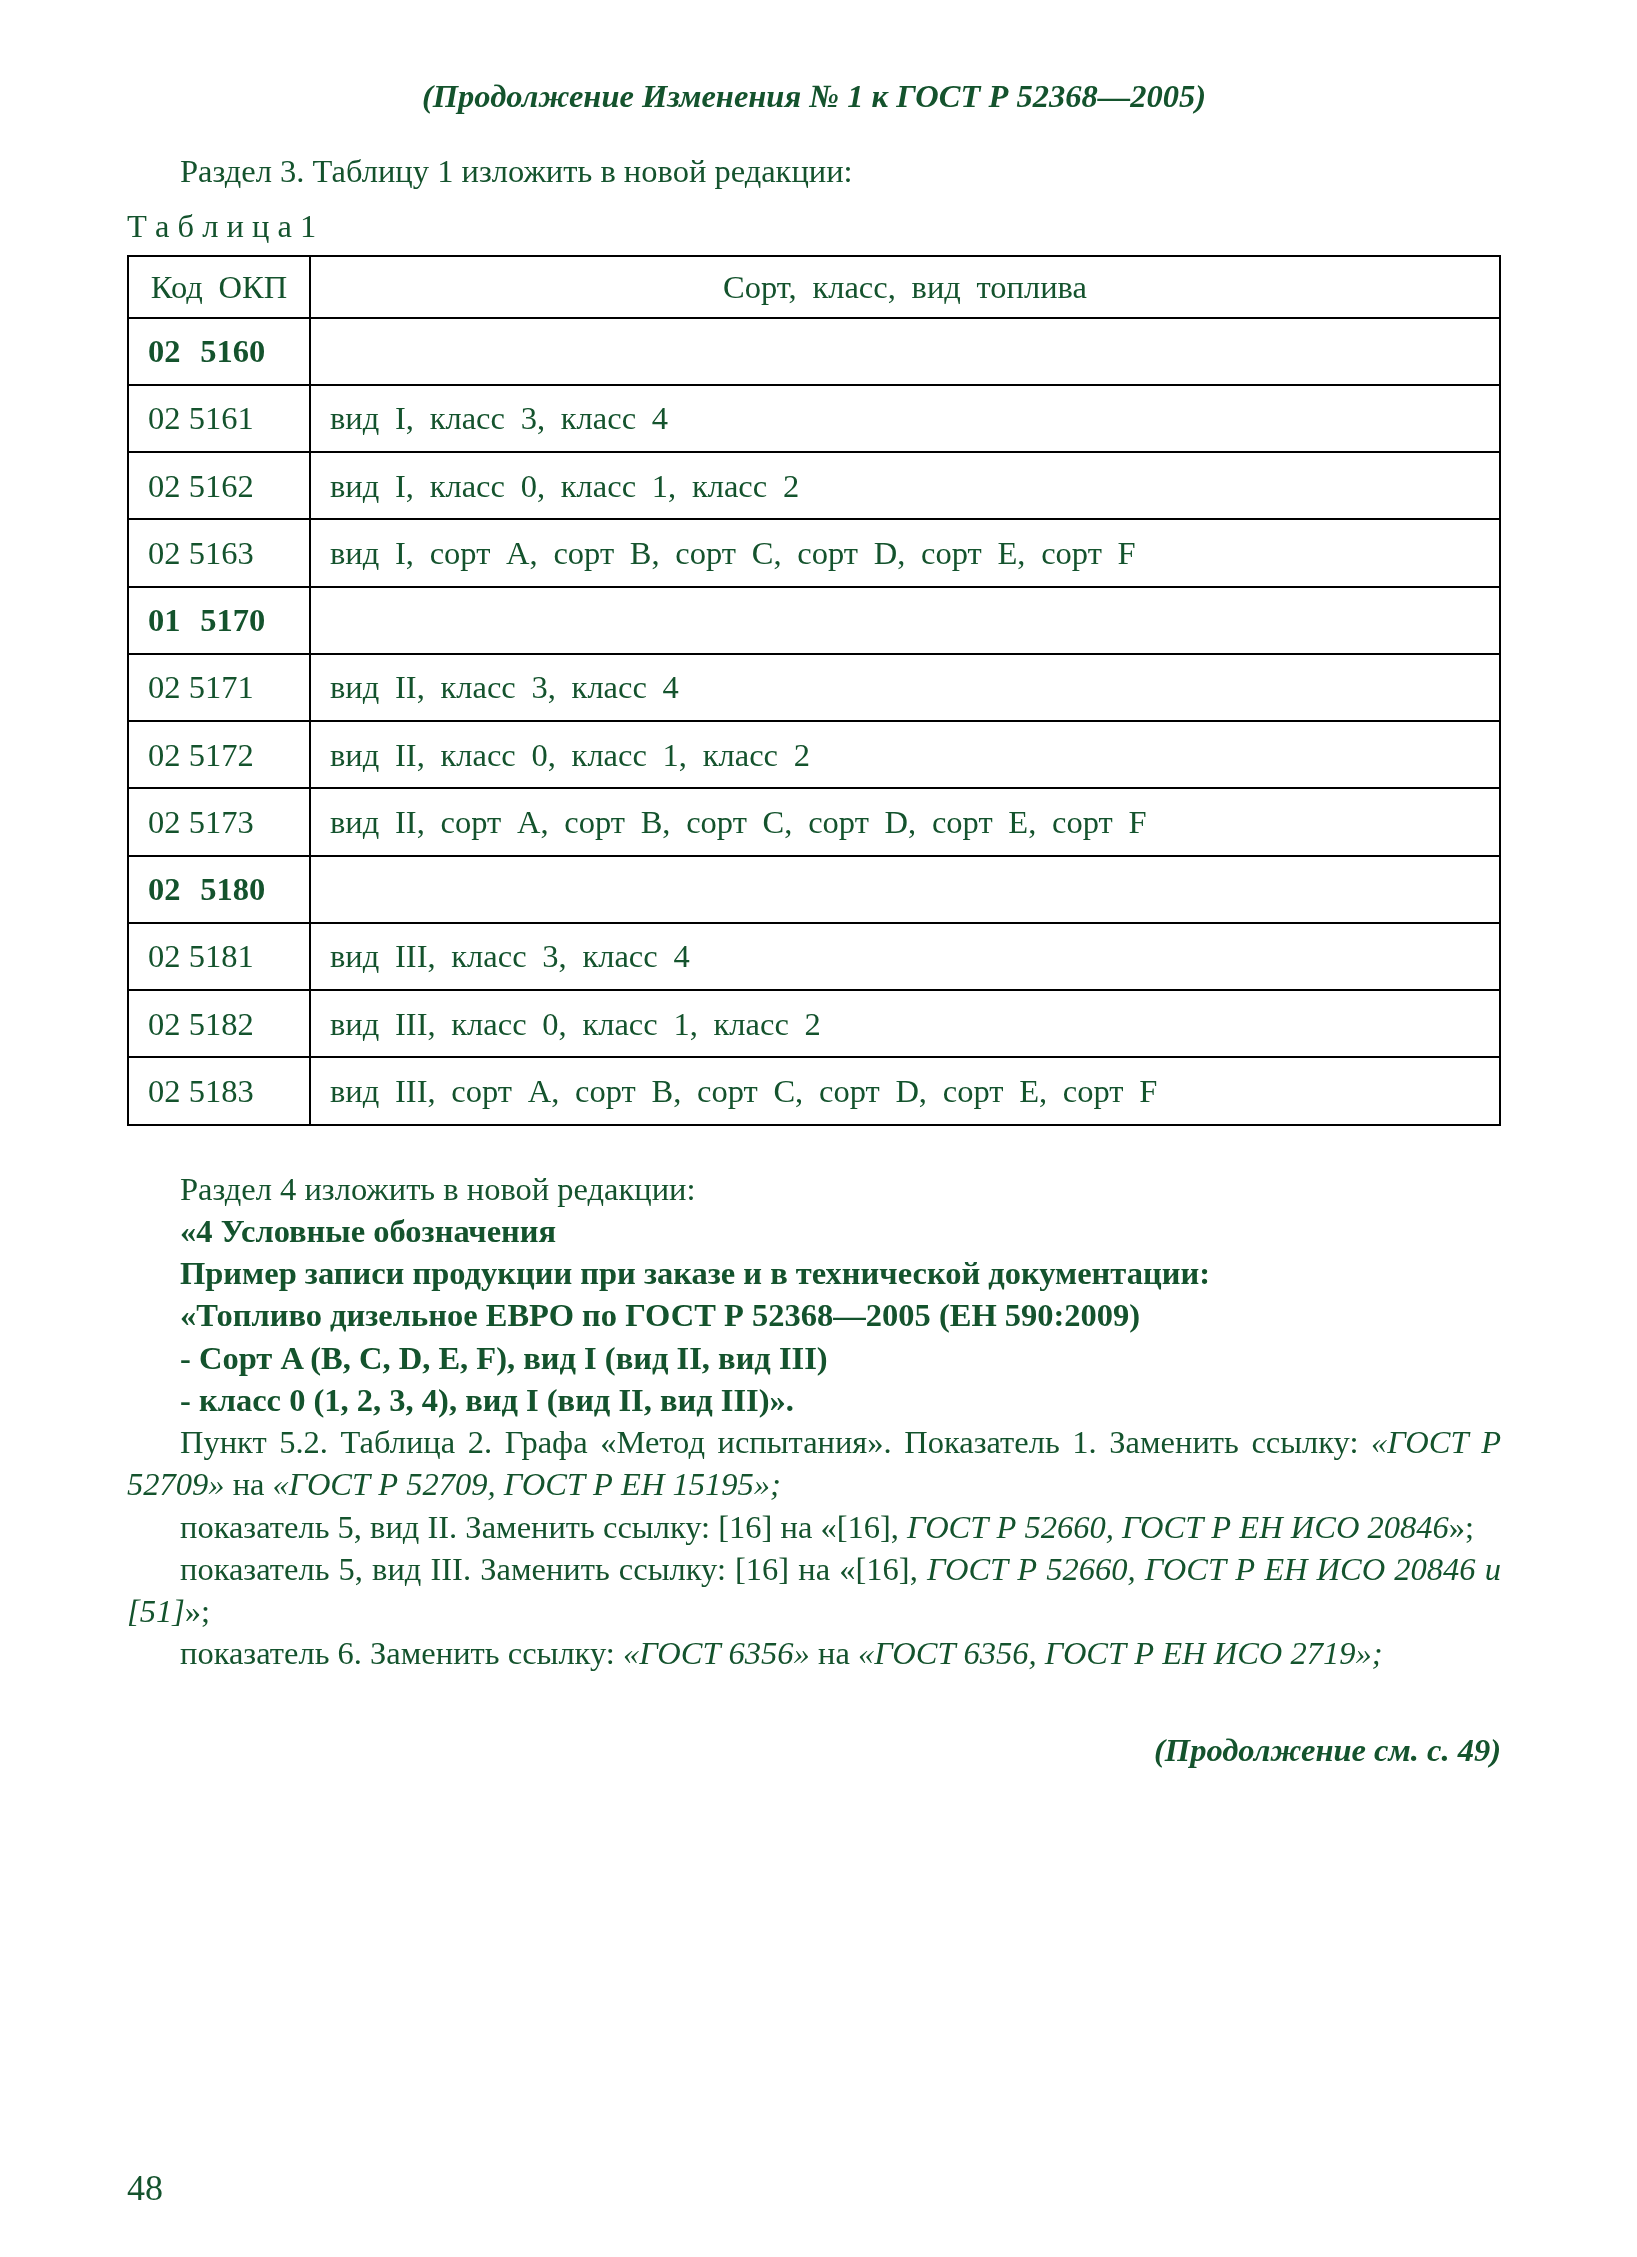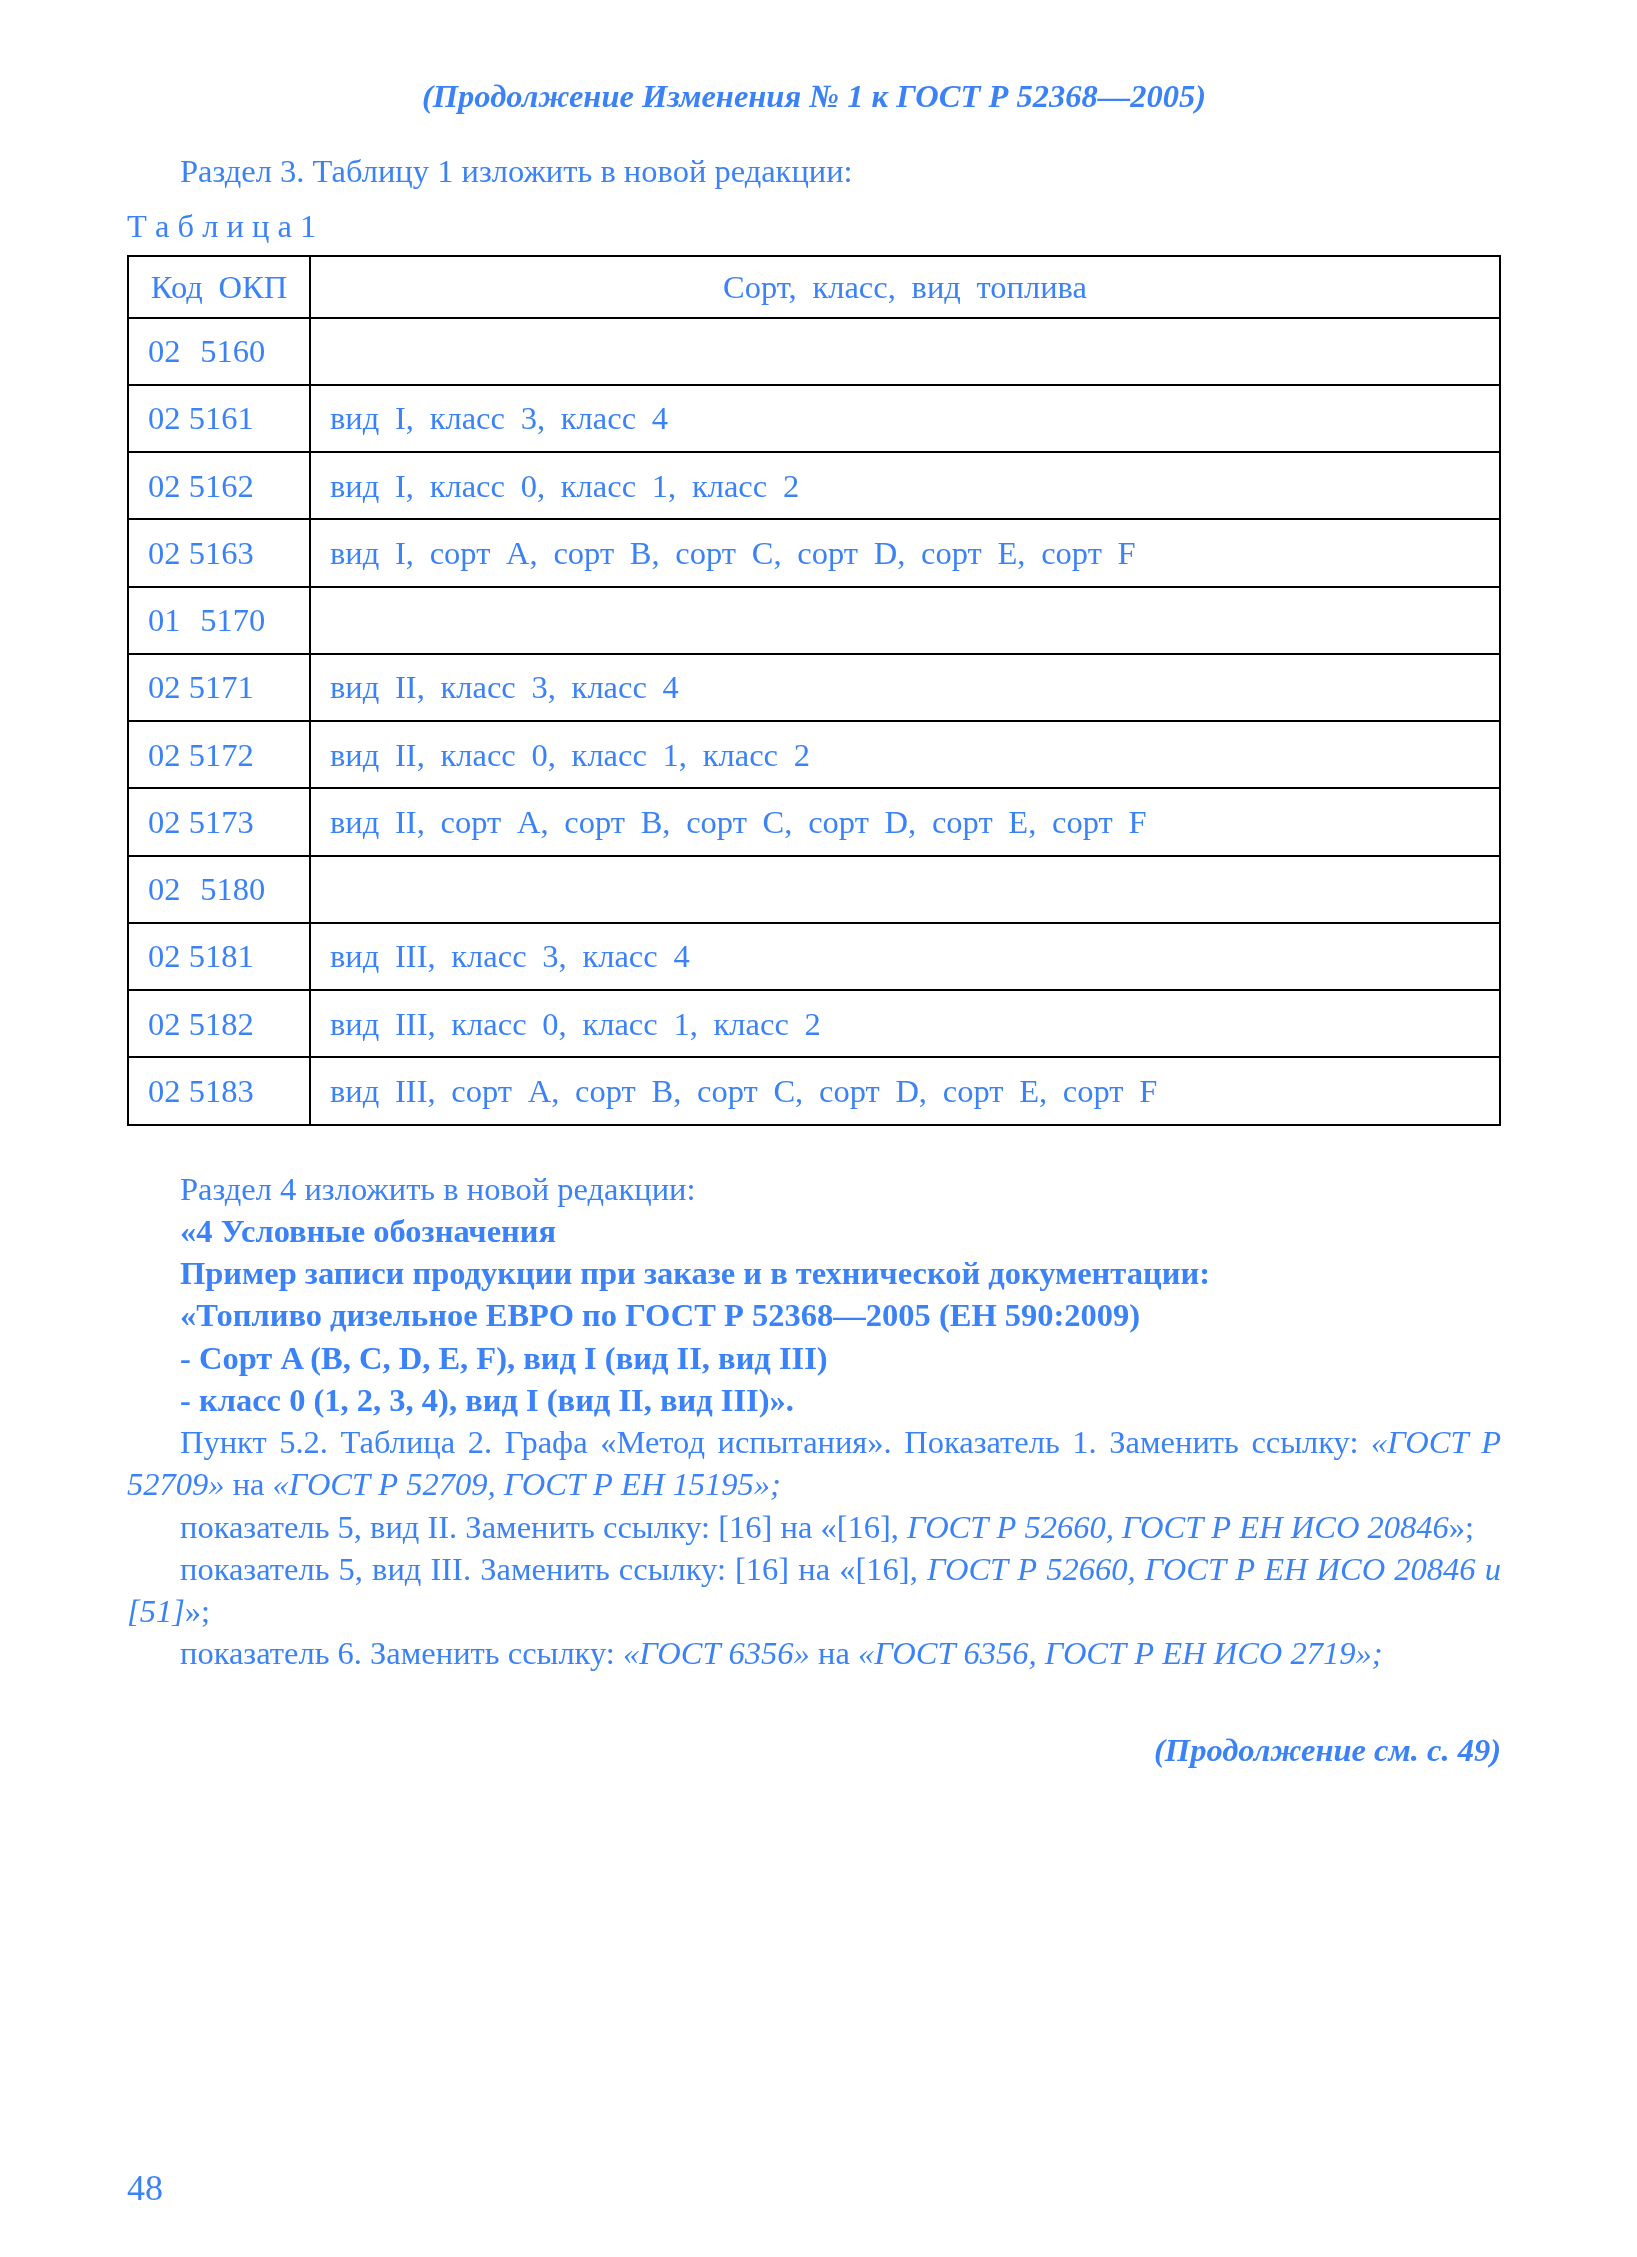--- a/index.html
+++ b/index.html
@@ -11,21 +11,21 @@
     position: relative;
     width: 1637px;
     height: 2258px;
     margin: 0 auto;
     background: #ffffff;
     box-sizing: border-box;
     padding: 75px 136px 0 127px;
     font-family: "Liberation Serif", serif;
     font-size: 32.5px;
     line-height: 1.3;
-    color: #3b82f6;
+    color: #14532d;
   }
   .running-header {
     text-align: center;
     font-style: italic;
     font-weight: bold;
     margin: 0 0 32.5px 0;
   }
   .para {
     margin: 0;
     text-indent: 53px;
@@ -51,21 +51,21 @@
   }
   table.okp th {
     font-weight: normal;
     text-align: center;
     word-spacing: 7.6px;
     padding: 8.6px 9.6px;
   }
   col.code-col { width: 182px; }
   td.code-cell { white-space: nowrap; }
   td.desc-cell { word-spacing: 7.6px; }
-  tr.group-row td { font-weight: normal; word-spacing: 11.5px; margin-left: 27px; }
+  tr.group-row td { font-weight: bold; word-spacing: 11.5px; margin-left: 27px; }
   .body-text { margin-top: 42px; }
   .footer-note {
     margin-top: 54px;
     text-align: right;
     font-style: italic;
     font-weight: bold;
   }
   .page-number {
     position: absolute;
     left: 127px;

